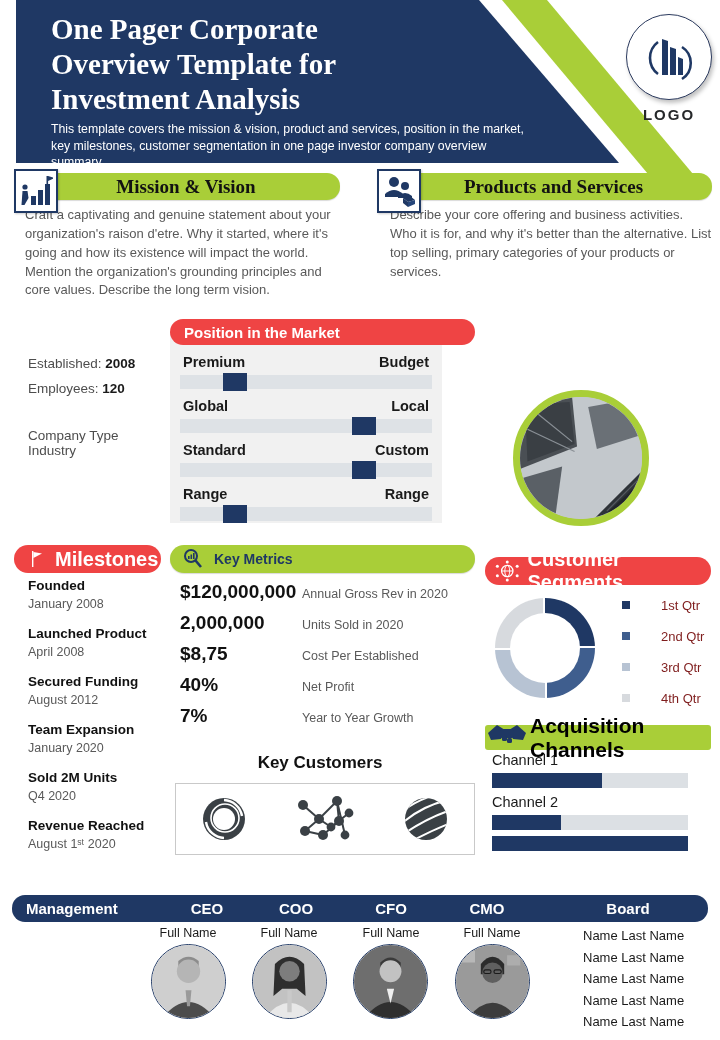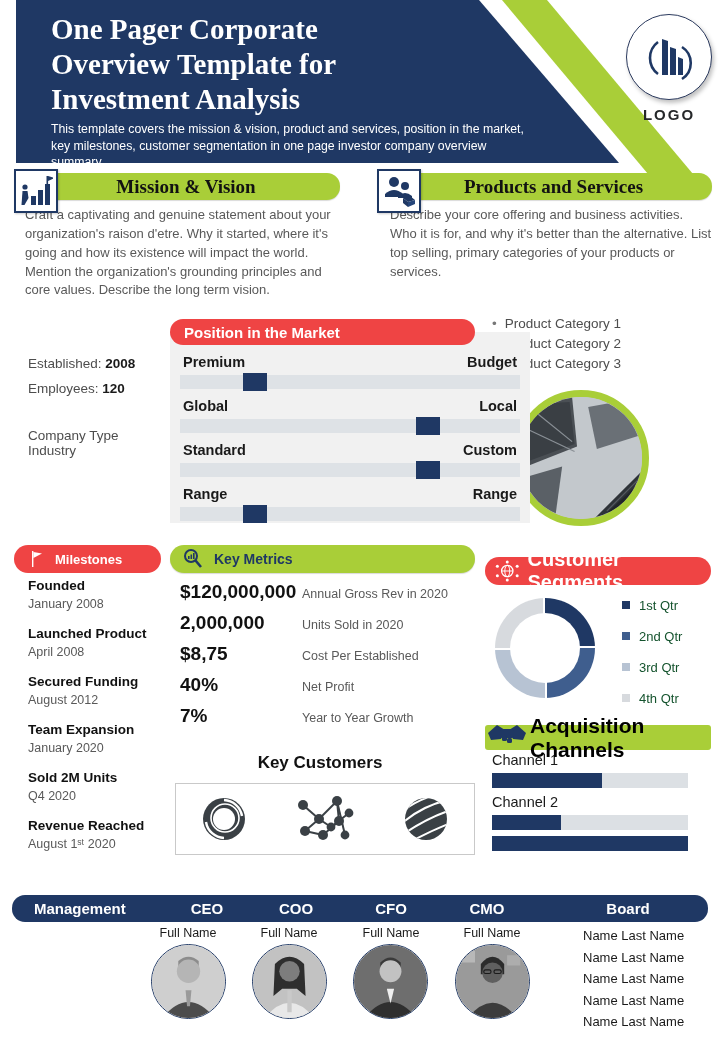--- a/index.html
+++ b/index.html
@@ -24,37 +24,37 @@
         box-sizing:border-box;display:flex;align-items:center;justify-content:center;z-index:3;
         box-shadow:1px 1px 2px rgba(0,0,0,.2);}
   .green-banner{position:absolute;height:27px;background:#A9CE38;border-radius:13px;z-index:2;
         display:flex;align-items:center;justify-content:center;box-shadow:0 1px 1px rgba(0,0,0,.15);}
   .green-banner .serif-title{font-family:"Liberation Serif",serif;font-weight:bold;font-size:19px;color:#121212;}
   .navy-pill{position:absolute;background:#ef4444;border-radius:14px;color:#fff;font-weight:bold;
         display:flex;align-items:center;z-index:2;}
   .body-text{position:absolute;font-size:13px;line-height:1.45;color:#595959;}
   
   .mp-banner{left:170px;top:319px;width:305px;height:26px;font-size:15px;padding-left:14px;box-sizing:border-box;}
-  .mp-panel{position:absolute;left:170px;top:332px;width:360px;height:191px;background:#F1F1F1;z-index:1;
+  .mp-panel{position:absolute;left:170px;top:332px;width:272px;height:191px;background:#F1F1F1;z-index:1;
         box-sizing:border-box;padding:22px 10px 16px 10px;}
   .mp-row{margin-bottom:9px;}
   .mp-labels{display:flex;justify-content:space-between;font-size:14.5px;font-weight:bold;color:#1a1a1a;
         padding:0 3px;height:18px;}
   .mp-track{position:relative;height:14px;background:#DEE2E6;margin-top:3px;}
   .mp-handle{position:absolute;top:-2px;width:24px;height:18px;background:#1F3864;}
   
   .facts{position:absolute;left:28px;top:356px;width:140px;font-size:13.5px;color:#4d4d4d;}
   .fact-line{margin-bottom:10px;}
   .fact-value{font-weight:bold;color:#1a1a1a;}
   .cat-list{position:absolute;left:492px;top:314px;font-size:13.5px;color:#4d4d4d;line-height:20px;}
   .cat-item::before{content:"•";margin-right:8px;color:#777;}
   .photo-circle{position:absolute;left:513px;top:390px;width:136px;height:136px;border-radius:50%;
         border:7px solid #A9CE38;overflow:hidden;background:#c7cbce;box-sizing:border-box;}
   
-  .ms-banner{left:14px;top:545px;width:147px;height:28px;font-size:13px;padding-left:14px;box-sizing:border-box;}
+  .ms-banner{left:14px;top:545px;width:147px;height:28px;font-size:20px;padding-left:14px;box-sizing:border-box;}
   .ms-list{position:absolute;left:28px;top:577px;width:140px;}
   .ms-item{margin-bottom:12px;}
   .ms-title{font-weight:bold;font-size:13.5px;color:#111;line-height:18px;}
   .ms-date{font-size:12.5px;color:#595959;line-height:18px;}
   
   .km-banner{left:170px;top:545px;width:305px;height:28px;border-radius:14px;}
   .km-banner .km-title{font-weight:bold;font-size:14px;color:#1F3864;margin-left:10px;}
   .km-list{position:absolute;left:180px;top:581px;width:295px;}
   .km-row{display:flex;align-items:baseline;height:31px;}
   .km-value{width:122px;font-weight:bold;font-size:19px;color:#111;}
@@ -65,21 +65,21 @@
   .kc-box{position:absolute;left:175px;top:783px;width:300px;height:72px;border:1px solid #c9c9c9;
         box-sizing:border-box;display:flex;align-items:center;justify-content:space-around;}
   
   .cs-banner{left:485px;top:545px;width:226px;height:28px;font-size:20px;margin-top:12px;}
   .cs-banner .cs-title{margin-left:8px;}
   .donut{position:absolute;left:495px;top:598px;width:100px;height:100px;border-radius:50%;}
   .donut-hole{position:absolute;left:510px;top:613px;width:70px;height:70px;border-radius:50%;background:#fff;}
   .legend{position:absolute;left:622px;top:596px;}
   .legend-item{display:flex;align-items:center;height:18px;margin-bottom:13px;}
   .legend-marker{width:8px;height:8px;margin-right:9px;flex:none;}
-  .legend-label{font-size:13px;color:#14532d;}
+  .legend-label{font-size:13px;color:#7f1d1d;margin-left:22px;}
   
   .ac-banner{position:absolute;left:485px;top:725px;width:226px;height:25px;background:#A9CE38;
         border-radius:3px;display:flex;align-items:center;z-index:2;}
   .ac-title{font-weight:bold;font-size:21px;color:#000000;margin-left:45px;}
   .ac-icon{position:absolute;left:2px;top:-6px;}
   .ac-list{position:absolute;left:492px;top:752px;width:196px;}
   .ac-label{font-size:14.5px;color:#1a1a1a;height:19px;}
   .ac-track{position:relative;height:15px;background:#DCE0E4;margin:2px 0 6px 0;}
   .ac-fill{position:absolute;left:0;top:0;height:15px;background:#1F3864;}
   
@@ -199,25 +199,20 @@
     </div>
     <div class="fact-line">
       <span>Employees:</span>
       <span class="fact-value">120</span>
     </div>
     <div style="height:22px;"></div>
     <div>Company Type</div>
     <div>Industry</div>
   </div>
 
-  <div class="cat-list">
-    <div class="cat-item">Product Category 1</div>
-    <div class="cat-item">Product Category 2</div>
-    <div class="cat-item">Product Category 3</div>
-  </div>
   <div class="photo-circle">
     <svg width="124" height="124" viewBox="0 0 100 100">
       <rect x="0" y="0" width="100" height="100" fill="#c3c8cc"></rect>
       <polygon points="0,0 42,0 46,40 0,58" fill="#4a4f54"></polygon>
       <polygon points="4,6 40,4 44,38 6,52" fill="#3a3f44"></polygon>
       <polygon points="100,0 100,30 62,42 55,8" fill="#6a7076"></polygon>
       <polygon points="58,100 100,58 100,100" fill="#2e3338"></polygon>
       <polygon points="63,100 100,66 100,100" fill="#22262a"></polygon>
       <polygon points="0,66 34,56 28,100 0,100" fill="#5a6066"></polygon>
       <line x1="10" y1="10" x2="42" y2="36" stroke="#8a9096" stroke-width="1"></line>
@@ -403,21 +398,21 @@
       </div>
     </div>
     <div>
       <div class="ac-track">
         <div class="ac-fill" style="width: 100%;"></div>
       </div>
     </div>
   </div>
 
   <div class="mg-bar"></div>
-  <div class="mg-head" style="left:34px;">Management</div>
+  <div class="mg-head" style="left:26px;">Management</div>
   <div class="mg-head" style="left:207px;transform:translateX(-50%);">CEO</div>
   <div class="mg-head" style="left:296px;transform:translateX(-50%);">COO</div>
   <div class="mg-head" style="left:391px;transform:translateX(-50%);">CFO</div>
   <div class="mg-head" style="left:487px;transform:translateX(-50%);">CMO</div>
   <div class="mg-head" style="left:628px;transform:translateX(-50%);">Board</div>
 
   <div class="mg-name" style="left:133px;">Full Name</div>
   <div class="mg-name" style="left:234px;">Full Name</div>
   <div class="mg-name" style="left:336px;">Full Name</div>
   <div class="mg-name" style="left:437px;">Full Name</div>

